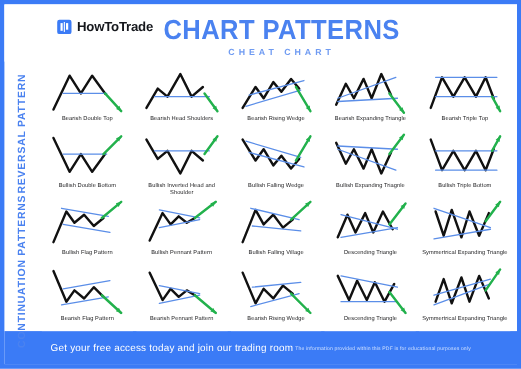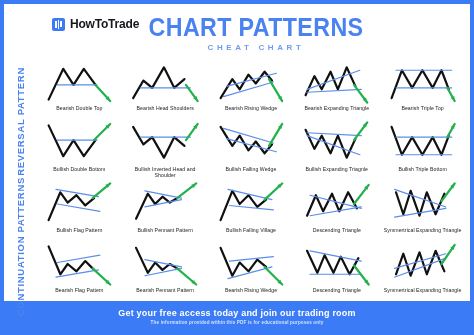--- a/index.html
+++ b/index.html
@@ -94,23 +94,22 @@
   .card svg{display:block;width:100%;height:44px;}
   .card-label{
     font-size:5.2px;color:#1d1d1f;text-align:center;line-height:6.2px;
     margin-top:1px;letter-spacing:.05px;
     max-width:78px;
   }
   
   .footer{
     flex:0 0 30px;height:30px;
     background:#3b7bf6;
-    display:flex;flex-direction:column;align-items:center;justify-content:center;
+    display:flex;align-items:center;justify-content:center;
     gap:2px;
-    font-weight:bold;
   }
   .footer-cta{
     font-size:9px;color:#ffffff;letter-spacing:.2px;
   }
   .footer-note{
     font-size:4.6px;color:#cfe0ff;letter-spacing:.15px;
   }
 </style>
 </head>
 <body>

